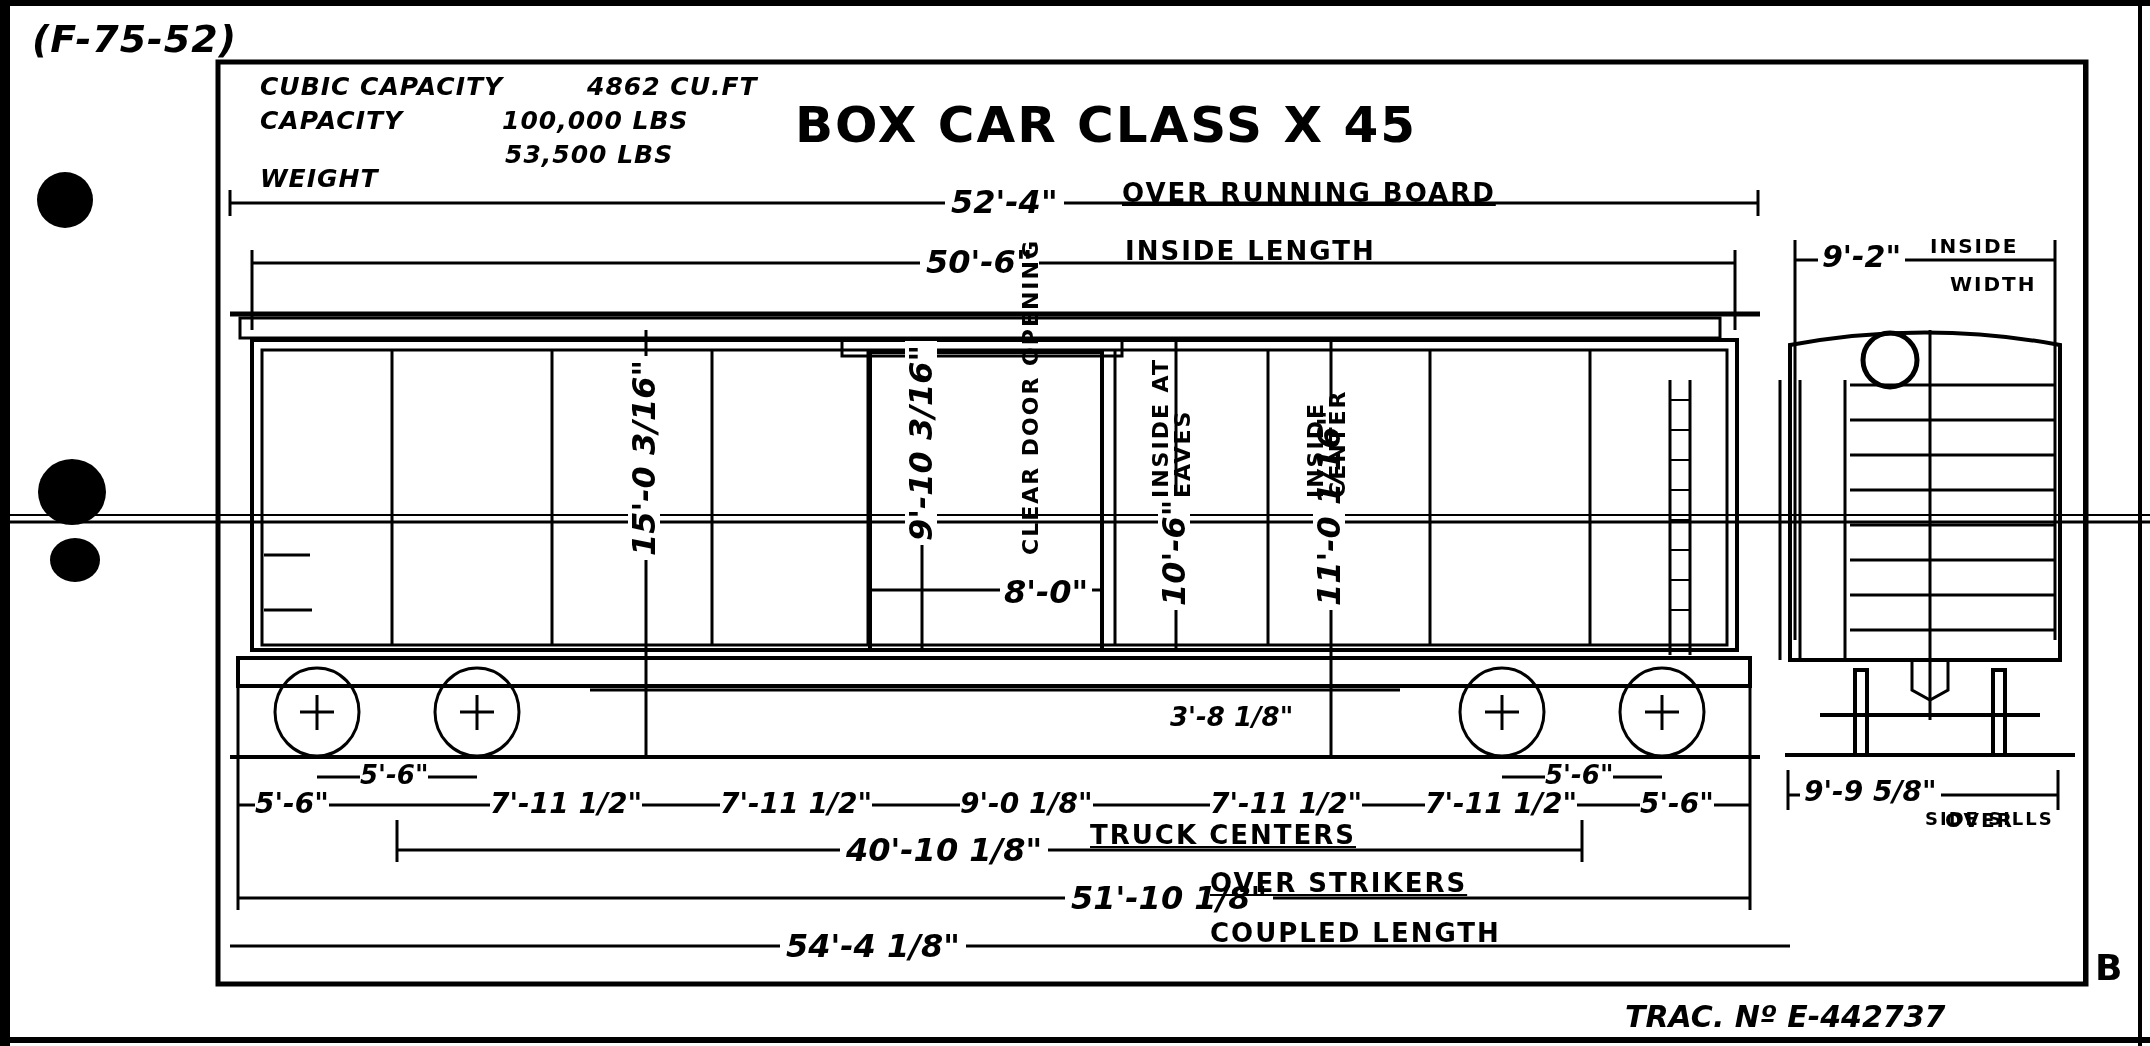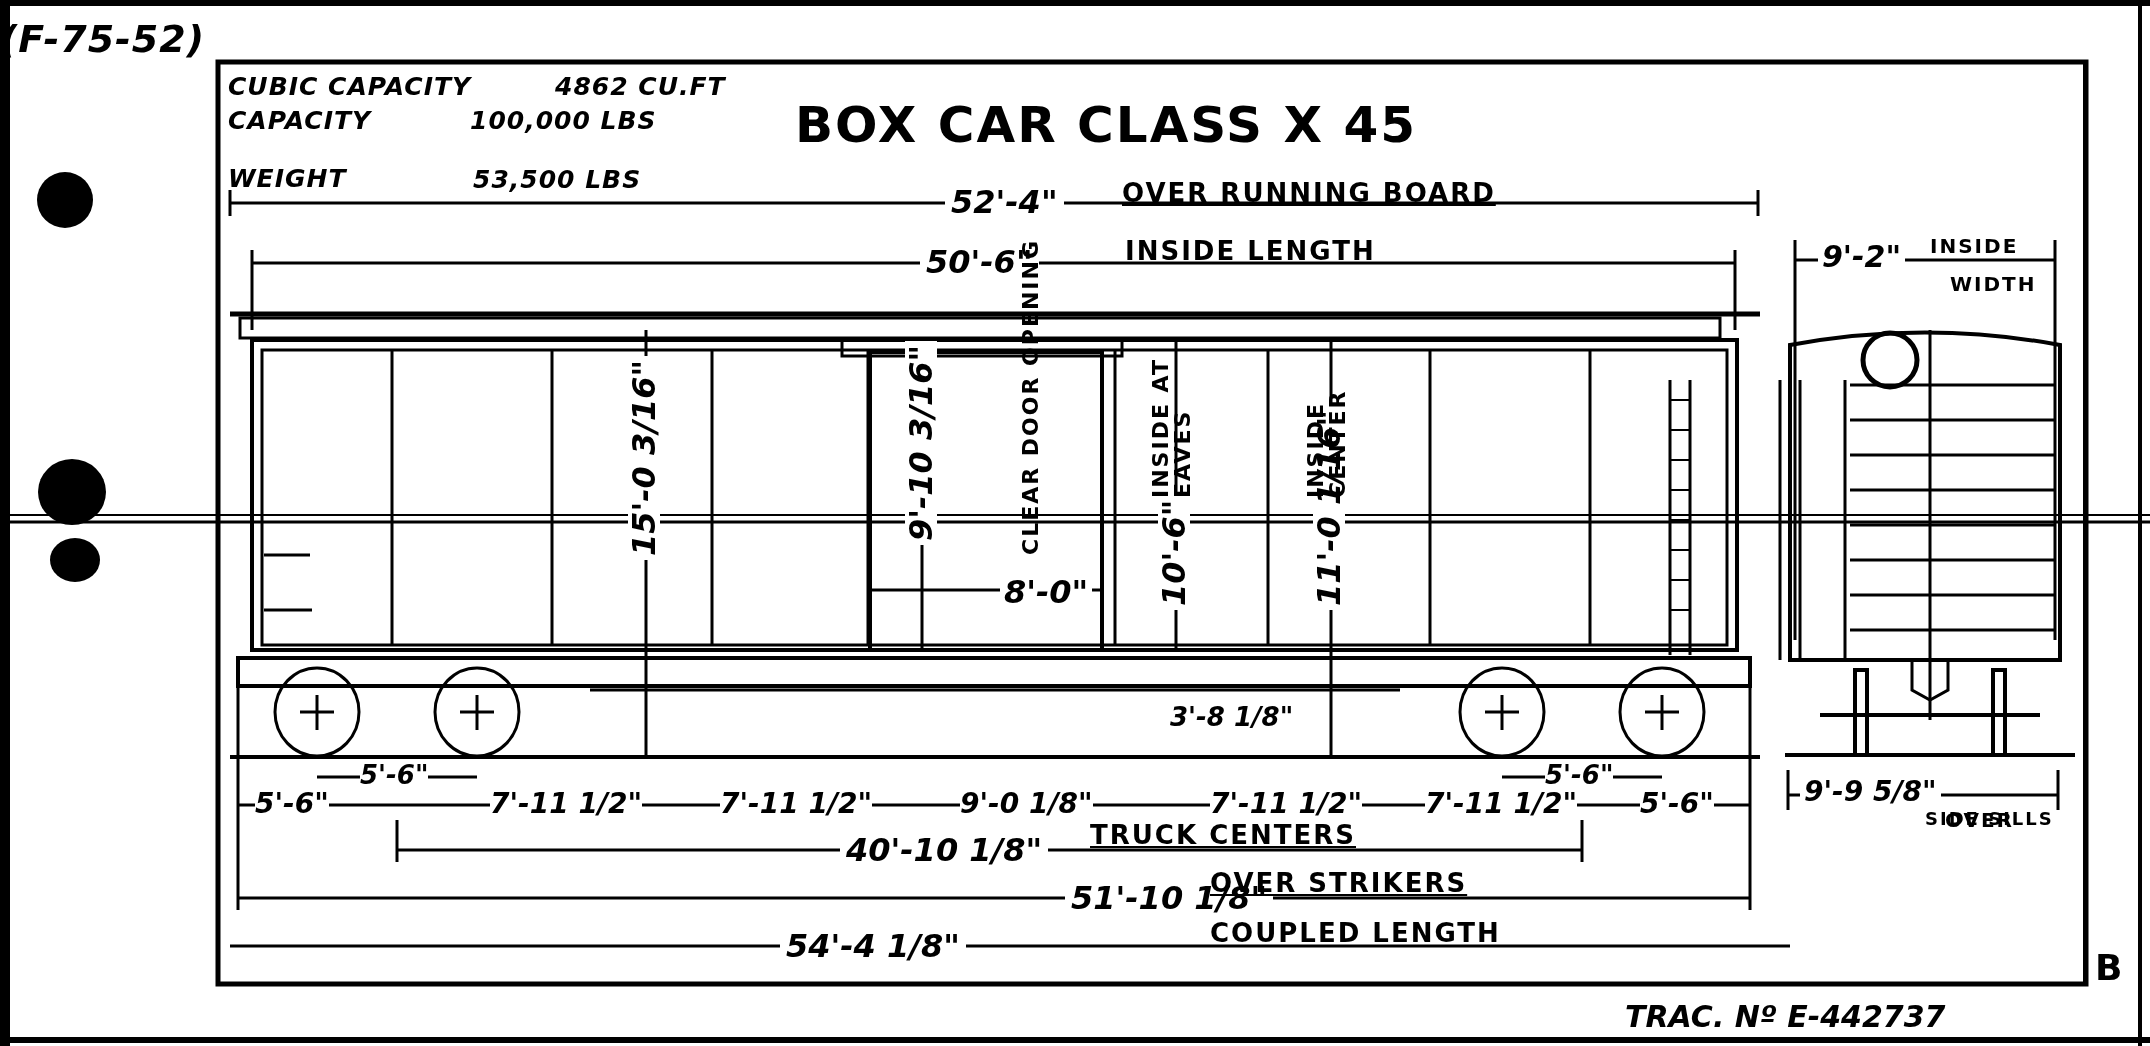--- a/index.html
+++ b/index.html
@@ -1,19 +1,19 @@
 <!DOCTYPE html>
 <html><head>
 <meta charset="utf-8">
 <style>
   html, body { margin:0; padding:0; background:#fff; }
   body { width:2150px; height:1046px; position:relative; overflow:hidden;
          font-family:"DejaVu Sans", sans-serif; color:#000; }
   .t { position:absolute; font-weight:bold; font-style:italic; white-space:nowrap; line-height:1; }
-  .hdr { font-size:25px; letter-spacing:1px; }
+  .hdr { font-size:25px; letter-spacing:1px;padding-left:32px; }
   .title { font-size:50px; letter-spacing:2px; font-style:normal; }
   .lbl { font-size:26px; letter-spacing:2px; font-style:normal; }
   .dim { font-size:32px; }
   .vert { transform-origin:left top; transform:rotate(-90deg); }
   svg { position:absolute; left:0; top:0; }
 </style>
 </head>
 <body>
 
 <svg width="2150" height="1046" viewBox="0 0 2150 1046">
@@ -143,21 +143,21 @@
   </g>
 </svg>
 
 <div class="t hdr" style="left:0;top:20px;font-size:38px;">(F-75-52)</div>
 
 <div class="t hdr" style="left:228px;top:74px;">CUBIC CAPACITY</div>
 <div class="t hdr" style="left:555px;top:74px;">4862 CU.FT</div>
 <div class="t hdr" style="left:228px;top:108px;">CAPACITY</div>
 <div class="t hdr" style="left:470px;top:108px;">100,000 LBS</div>
 <div class="t hdr" style="left:228px;top:142px;margin-top:24px;">WEIGHT</div>
-<div class="t hdr" style="left:473px;top:142px;margin-top:25px;">53,500 LBS</div>
+<div class="t hdr" style="left:473px;top:142px;">53,500 LBS</div>
 
 <div class="t title" style="left:795px;top:100px;">BOX CAR CLASS X 45</div>
 
 <div class="t dim" style="left:945px;top:186px;background:#fff;padding:0 6px;">52'-4"</div>
 <div class="t lbl" style="left:1122px;top:180px;text-decoration:underline;">OVER RUNNING BOARD</div>
 
 <div class="t dim" style="left:920px;top:246px;background:#fff;padding:0 6px;">50'-6"</div>
 <div class="t lbl" style="left:1125px;top:238px;">INSIDE LENGTH</div>
 
 <div class="t dim vert" style="left:628px;top:560px;background:#fff;padding:0 4px;">15'-0 3/16"</div>

